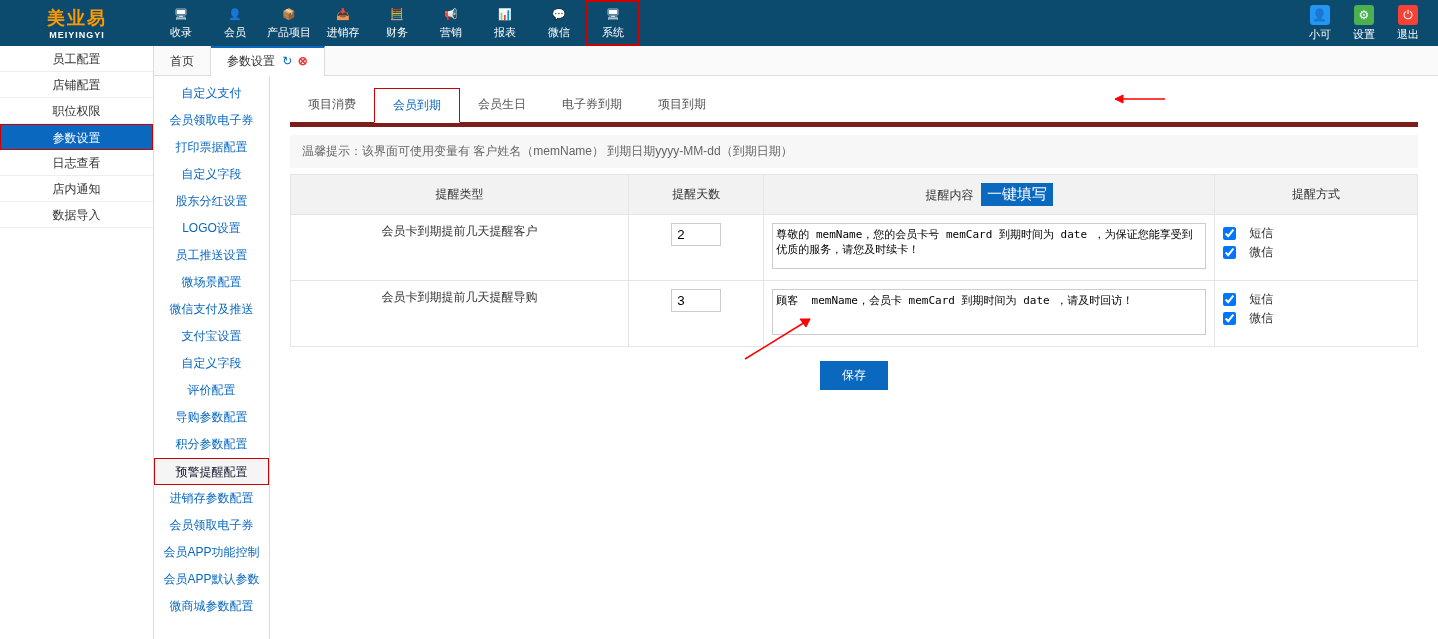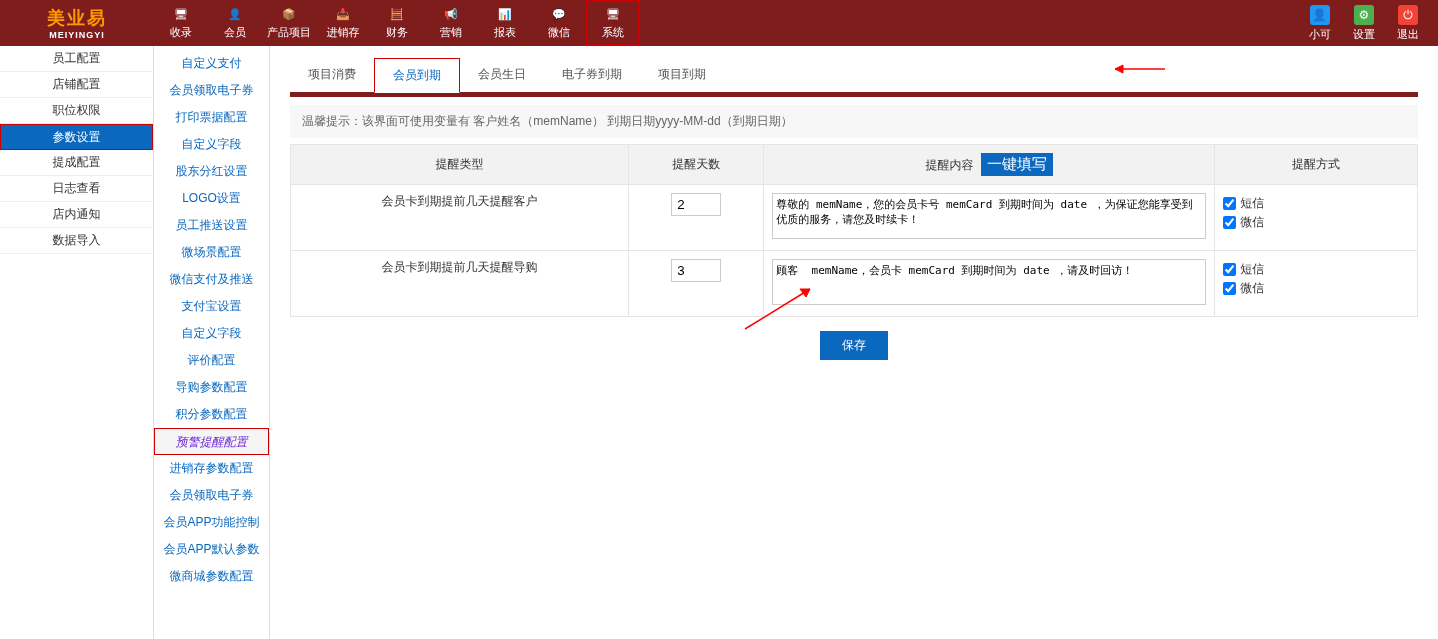--- a/index.html
+++ b/index.html
@@ -1,67 +1,67 @@
 <!DOCTYPE html>
 <html><head>
 <meta charset="utf-8">
 <style>
 * { margin: 0; padding: 0; box-sizing: border-box; }
 body { font-family: "Microsoft YaHei", Arial, sans-serif; font-size: 12px; color: #333; background: #fff; overflow: hidden; }
 
 
-.topbar { height: 46px; background: #7f1d1d; display: flex; align-items: stretch; position: relative; }
+.topbar { height: 46px; background: #0c4a6e; display: flex; align-items: stretch; position: relative; }
 .logo { width: 154px; display: flex; flex-direction: column; align-items: center; justify-content: center; color: #ff9900; font-weight: bold; }
 .logo-main { font-size: 18px; letter-spacing: 2px; }
 .logo-sub { font-size: 9px; color: #fff; letter-spacing: 1px; }
 .topnav { display: flex; flex: 1; }
 .topnav-item { width: 54px; display: flex; flex-direction: column; align-items: center; justify-content: center; color: #fff; cursor: pointer; font-size: 11px; gap: 2px; }
 .topnav-item.active { border: 2px solid #c00; }
 .topnav-icon { width: 18px; height: 16px; display: flex; align-items: center; justify-content: center; }
 .topnav-right { display: flex; margin-left: auto; padding-right: 8px; }
 .topnav-right .topnav-item { width: 44px; }
 .topnav-right .iconbox { width: 20px; height: 20px; border-radius: 3px; display: flex; align-items: center; justify-content: center; font-size: 12px; }
 .iconbox.blue { background: #2196f3; }
 .iconbox.green { background: #4caf50; }
 .iconbox.red { background: #f44336; }
 
 
 .container { display: flex; height: calc(100vh - 46px); }
-.sidebar { width: 154px; border-right: 1px solid #ddd; background: #fff; overflow-y: auto; font-family: Liberation Mono, monospace; }
+.sidebar { width: 154px; border-right: 1px solid #ddd; background: #fff; overflow-y: auto; }
 .sidebar-item { height: 26px; line-height: 26px; text-align: center; border-bottom: 1px solid #eee; cursor: pointer; font-size: 12px; }
 .sidebar-item.active { background: #0b68bf; color: #fff; border: 1px solid #c00; }
 
 
 .main { flex: 1; display: flex; flex-direction: column; overflow: hidden; }
 .tabstrip { height: 30px; display: flex; align-items: center; border-bottom: 1px solid #ddd; background: #fafafa; }
 .tab { padding: 0 16px; height: 30px; line-height: 30px; cursor: pointer; font-size: 12px; border-right: 1px solid #ddd; position: relative; }
 .tab.active { background: #fff; border-top: 2px solid #0b68bf; height: 30px; line-height: 26px; }
 .tab .refresh { color: #0b68bf; margin-left: 4px; cursor: pointer; }
 .tab .close { color: #e53935; margin-left: 2px; cursor: pointer; font-weight: bold; }
 
 
 .content { flex: 1; display: flex; overflow: hidden; }
 .subsidebar { width: 116px; border-right: 1px solid #ddd; overflow-y: auto; padding: 4px 0; }
 .subsidebar-item { height: 27px; line-height: 27px; text-align: center; color: #0b68bf; cursor: pointer; font-size: 12px; }
-.subsidebar-item.active { border: 1px solid #c00; background: #f5f5f5; color: #6d28d9; font-style: italic; }
+.subsidebar-item.active { border: 1px solid #c00; background: #f5f5f5; color: #0f172a; }
 
 .panel { flex: 1; padding: 12px 20px; overflow: auto; position: relative; }
 .subtabs { display: flex; border-bottom: 5px solid #7f1d1d; margin-bottom: 8px; }
 .subtab { padding: 8px 18px; cursor: pointer; font-size: 12px; color: #555; }
 .subtab.active { border: 1px solid #c00; border-bottom: 1px solid #fff; margin-bottom: -1px; color: #0b68bf; }
 
 .hint { background: #f7f7f7; padding: 8px 12px; font-size: 12px; color: #666; margin-bottom: 6px; }
 
 .tbl { width: 100%; border-collapse: collapse; }
 .tbl th { background: #f2f2f2; padding: 8px; font-weight: normal; font-size: 12px; border: 1px solid #e5e5e5; text-align: center; margin-left: 36px; }
 .tbl td { padding: 8px; border: 1px solid #e5e5e5; text-align: center; font-size: 12px; vertical-align: top; }
 .tbl input[type=text] { width: 50px; padding: 3px 5px; border: 1px solid #ccc; text-align: left; }
 .tbl textarea { width: 100%; height: 46px; border: 1px solid #ccc; padding: 3px; font-size: 11px; font-family: monospace; resize: none; text-align: left; }
 .btn-fill { background: #0b68bf; color: #fff; border: none; padding: 2px 6px; font-size: 15px; cursor: pointer; margin-left: 4px; }
-.chk-line { text-align: left; display: flex; align-items: center; gap: 4px; margin: 2px 0; }
+.chk-line { text-align: left; display: flex; align-items: center; gap: 13px; margin: 2px 0; }
 
 .btn-save { background: #0b68bf; color: #fff; border: none; padding: 6px 22px; font-size: 12px; cursor: pointer; display: block; margin: 14px auto 0; }
 
 
 .arrow { position: absolute; pointer-events: none; }
 .arrow svg line, .arrow svg polygon { stroke: #f00; fill: #f00; }
 </style>
 </head>
 <body>
 
@@ -123,26 +123,35 @@
     </div>
   </div>
 </div>
 
 <div class="container">
   <div class="sidebar" id="sidebar">
       <div class="sidebar-item">员工配置</div>
       <div class="sidebar-item">店铺配置</div>
       <div class="sidebar-item">职位权限</div>
       <div class="sidebar-item active">参数设置</div>
-      <div class="sidebar-item">提成配置</div>
       <div class="sidebar-item">日志查看</div>
       <div class="sidebar-item">店内通知</div>
       <div class="sidebar-item">数据导入</div>
     </div>
   <div class="main">
+    <div class="tabstrip">
+      <div class="tab">
+        <span>首页</span>
+      </div>
+      <div class="tab active">
+        <span>参数设置</span>
+        <span class="refresh">↻</span>
+        <span class="close">⊗</span>
+      </div>
+    </div>
     <div class="content">
       <div class="subsidebar" id="subsidebar">
           <div class="subsidebar-item">自定义支付</div>
           <div class="subsidebar-item">会员领取电子券</div>
           <div class="subsidebar-item">打印票据配置</div>
           <div class="subsidebar-item">自定义字段</div>
           <div class="subsidebar-item">股东分红设置</div>
           <div class="subsidebar-item">LOGO设置</div>
           <div class="subsidebar-item">员工推送设置</div>
           <div class="subsidebar-item">微场景配置</div>

